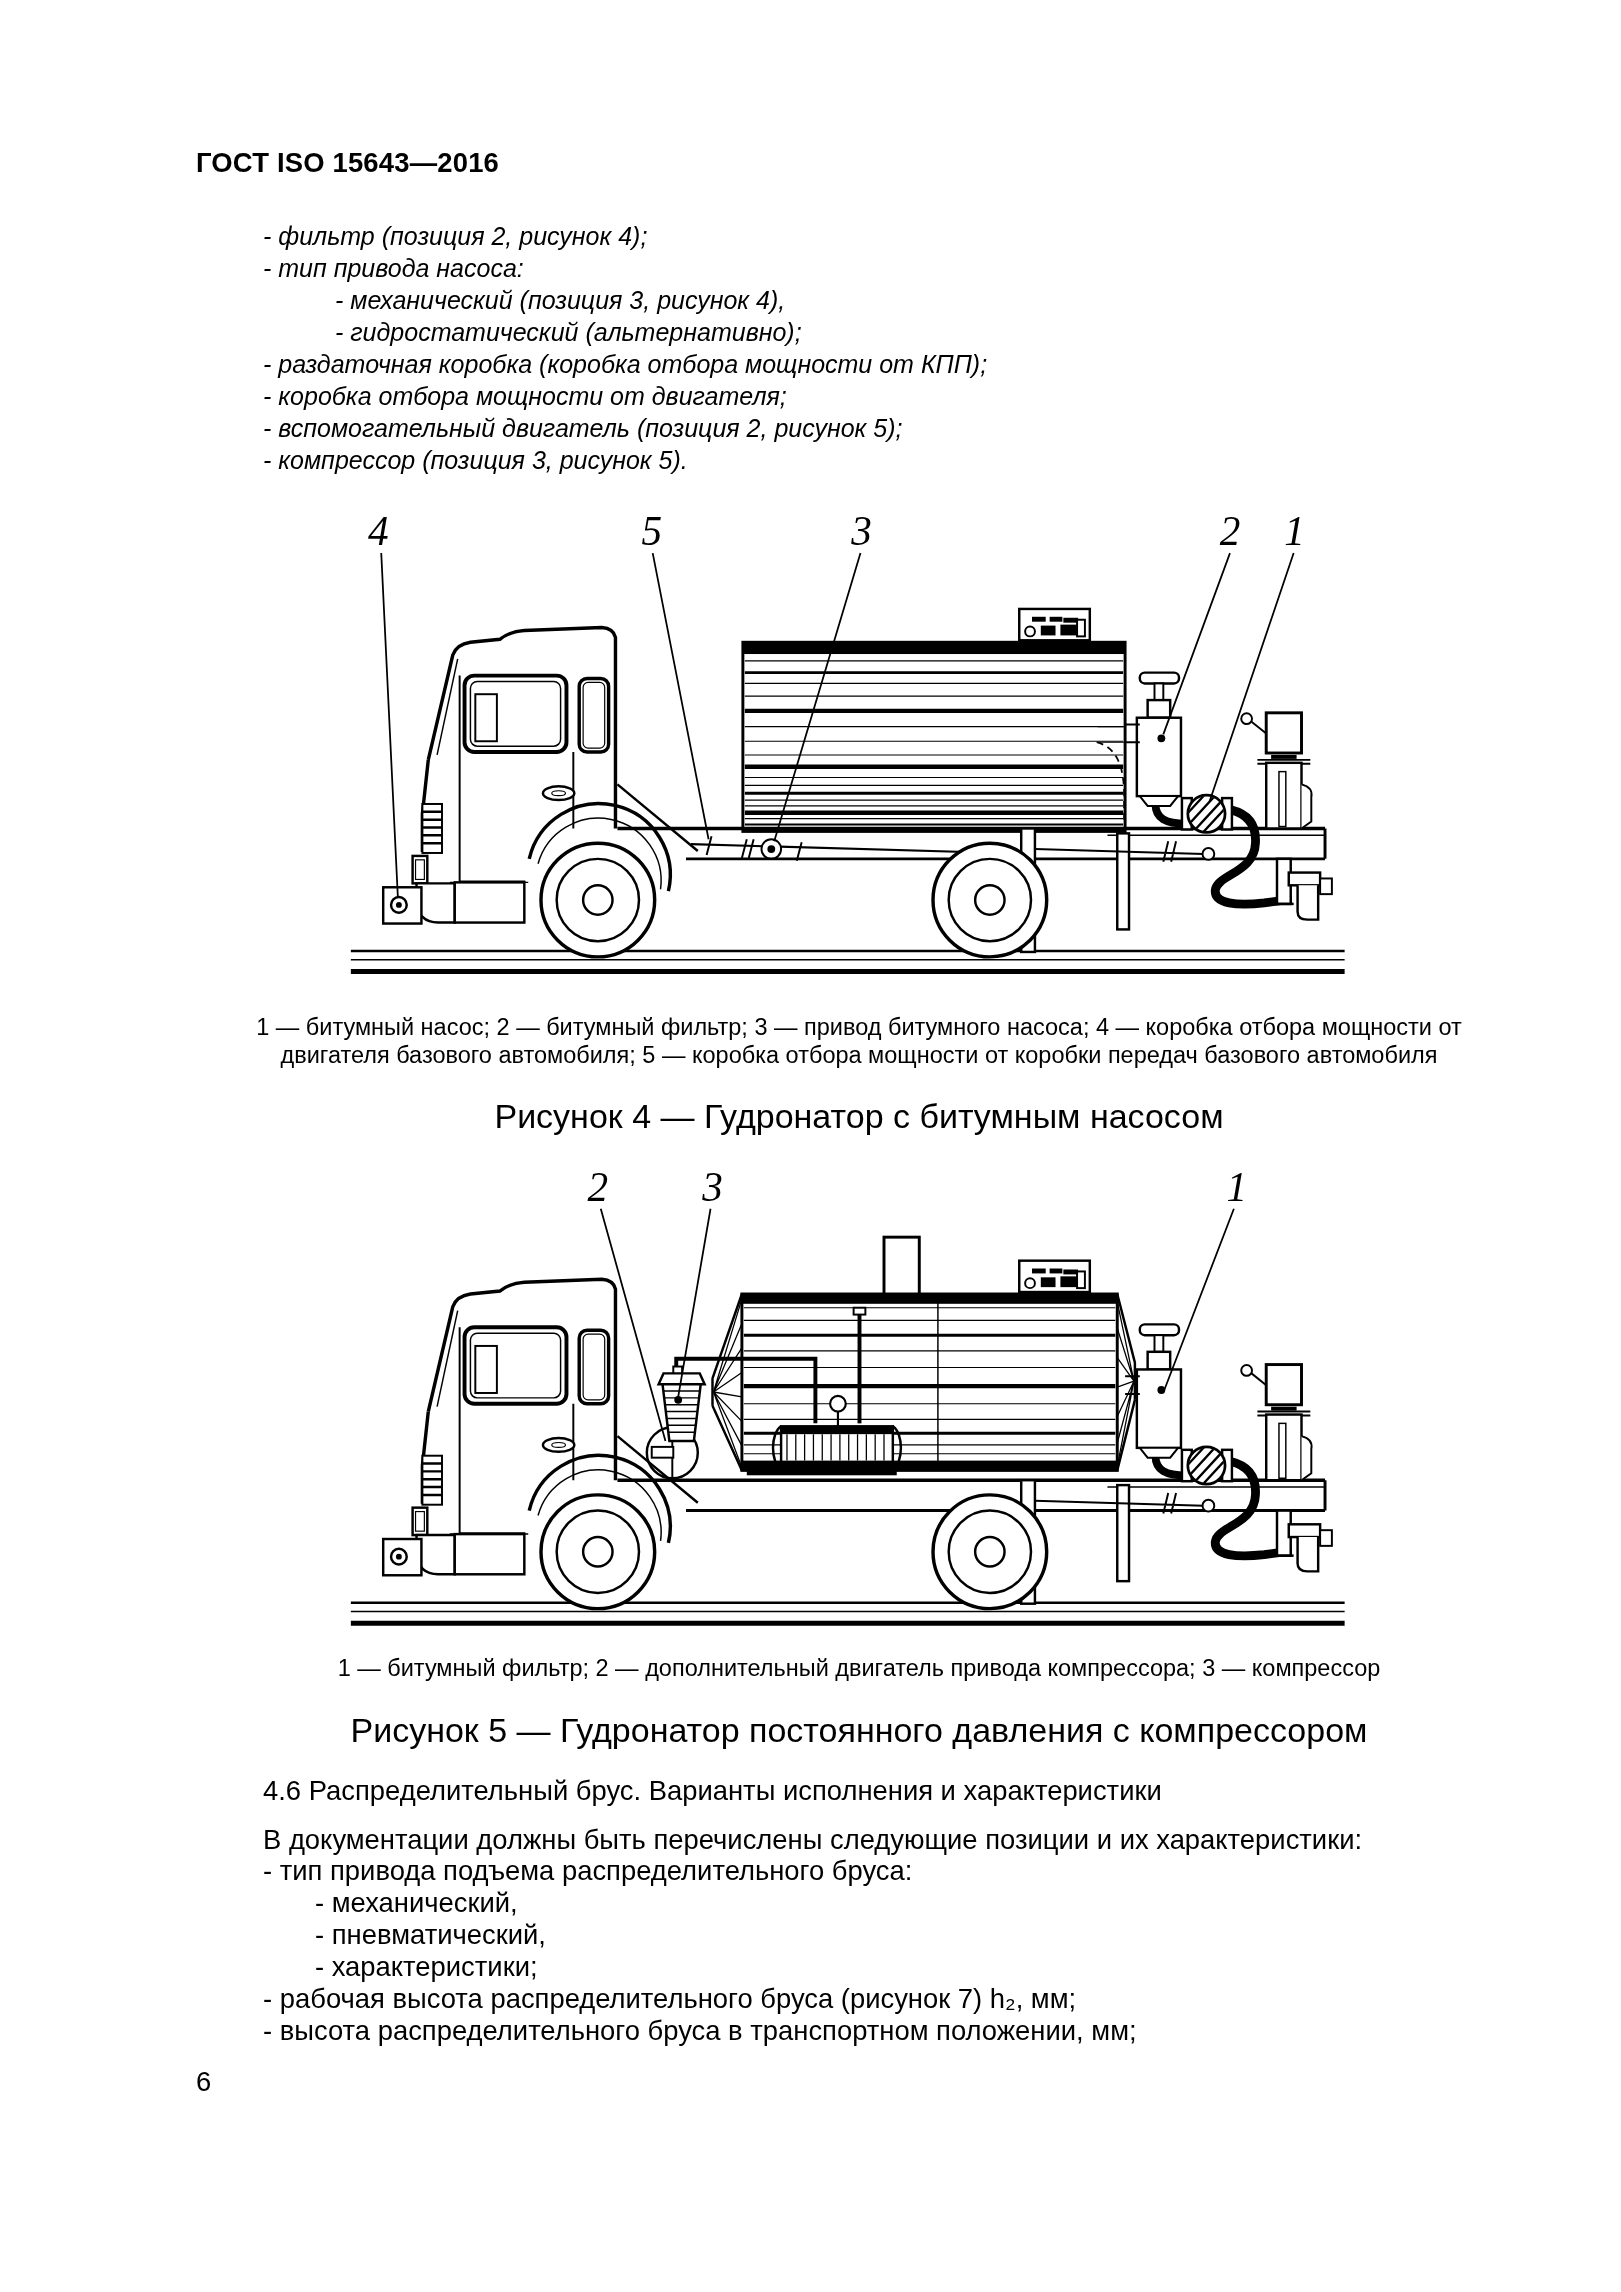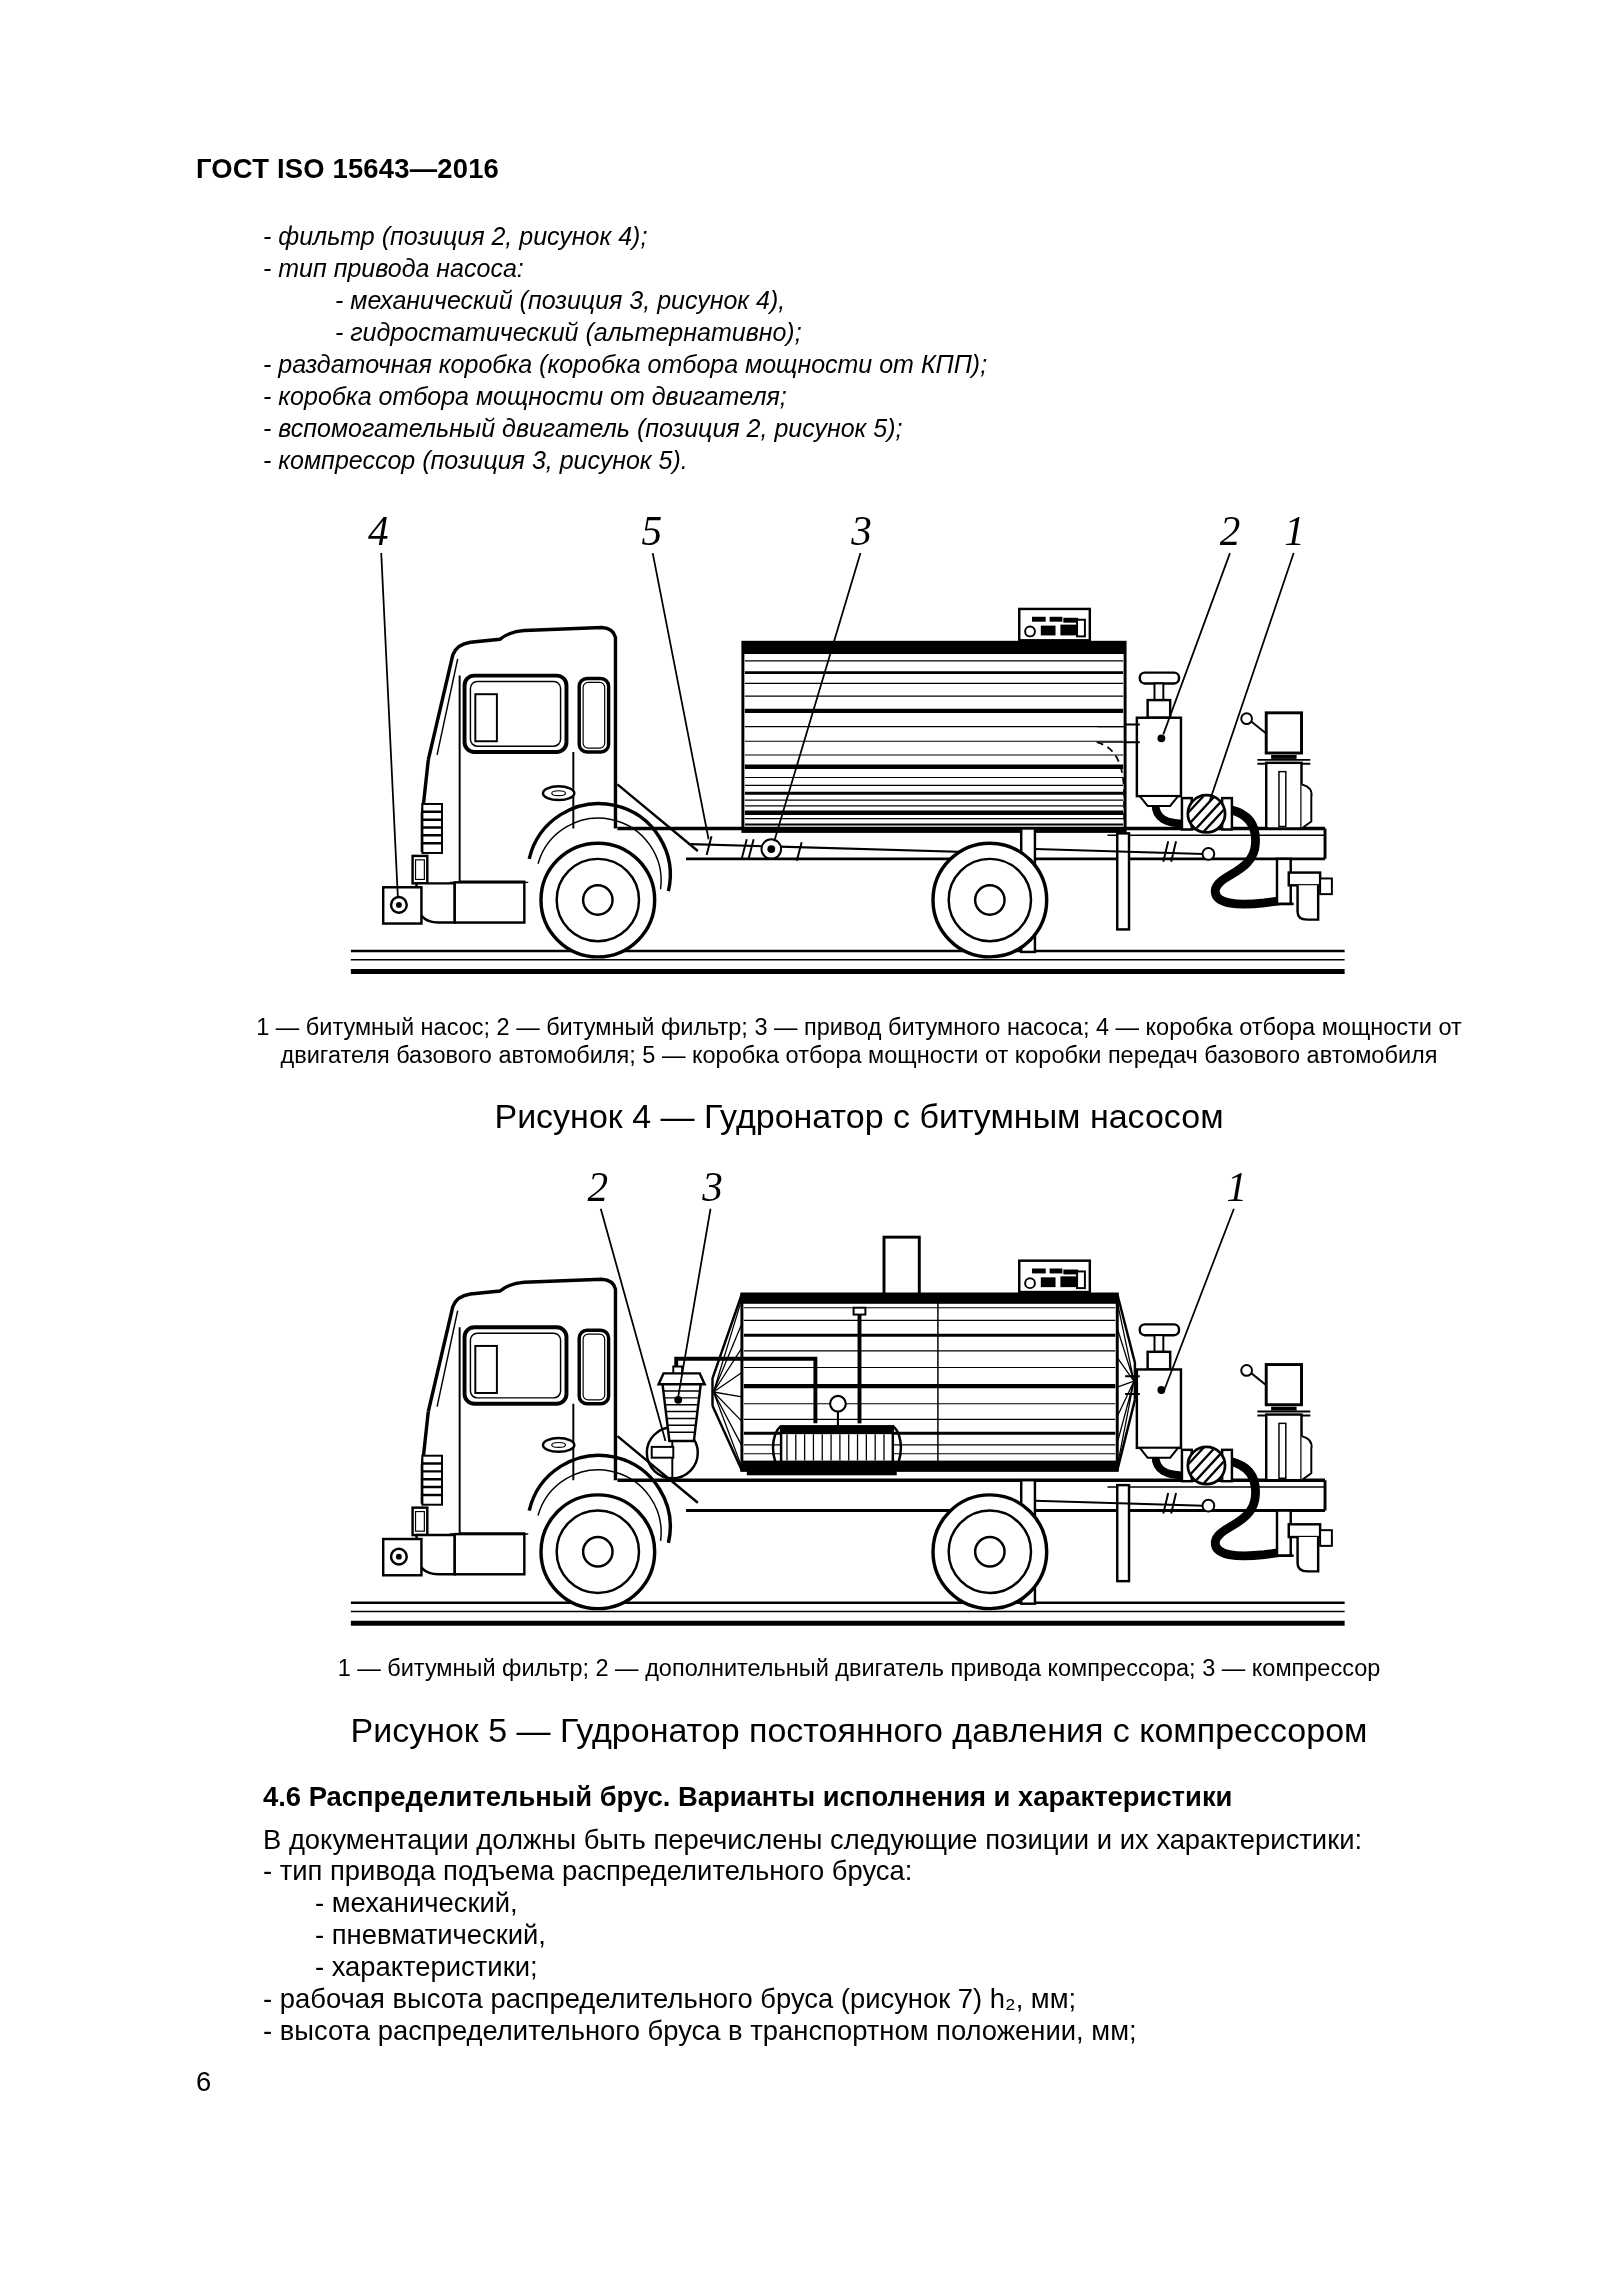--- a/index.html
+++ b/index.html
@@ -1,24 +1,24 @@
 <!DOCTYPE html>
 <html><head>
 <meta charset="utf-8">
 <style>
   html,body{margin:0;padding:0;background:#888;}
   #page{position:relative;width:1621px;height:2293px;background:#ffffff;
         font-family:"Liberation Sans",sans-serif;color:#000;overflow:hidden;}
   .abs{position:absolute;}
-  .hdr{left:196px;top:153px;font-size:27.4px;font-weight:bold;letter-spacing:0.2px;}
+  .hdr{left:196px;top:147px;font-size:27.4px;font-weight:bold;letter-spacing:0.2px;}
   .body-list{left:263px;top:220px;font-size:25px;line-height:32px;white-space:nowrap;font-style:italic;}
   .body-list .sub{margin-left:72px;}
   .cap{width:1264px;left:227px;text-align:center;font-size:23.5px;line-height:28px;}
   .figtitle{width:1264px;left:227px;text-align:center;font-size:34px;white-space:nowrap;}
-  .sec-h{left:263px;top:1775px;font-size:27.4px;font-weight:bold;white-space:nowrap;margin-top:6px;}
+  .sec-h{left:263px;top:1775px;font-size:27.4px;font-weight:normal;white-space:nowrap;}
   .sec-p{left:263px;top:1824px;font-size:27.4px;white-space:nowrap;}
   .sec-list{left:263px;top:1855px;font-size:27.4px;line-height:32px;white-space:nowrap;}
   .sec-list .sub{margin-left:52px;}
   .pagenum{left:196px;top:2066px;font-size:27.4px;}
   svg{position:absolute;left:0;top:0;}
   .ln{stroke:#000;fill:none;}
   .wf{stroke:#000;fill:#fff;}
   .bf{fill:#000;stroke:none;}
   text.callout{font-family:"Liberation Serif",serif;font-style:italic;font-size:42px;fill:#000;text-anchor:middle;}
 </style>

